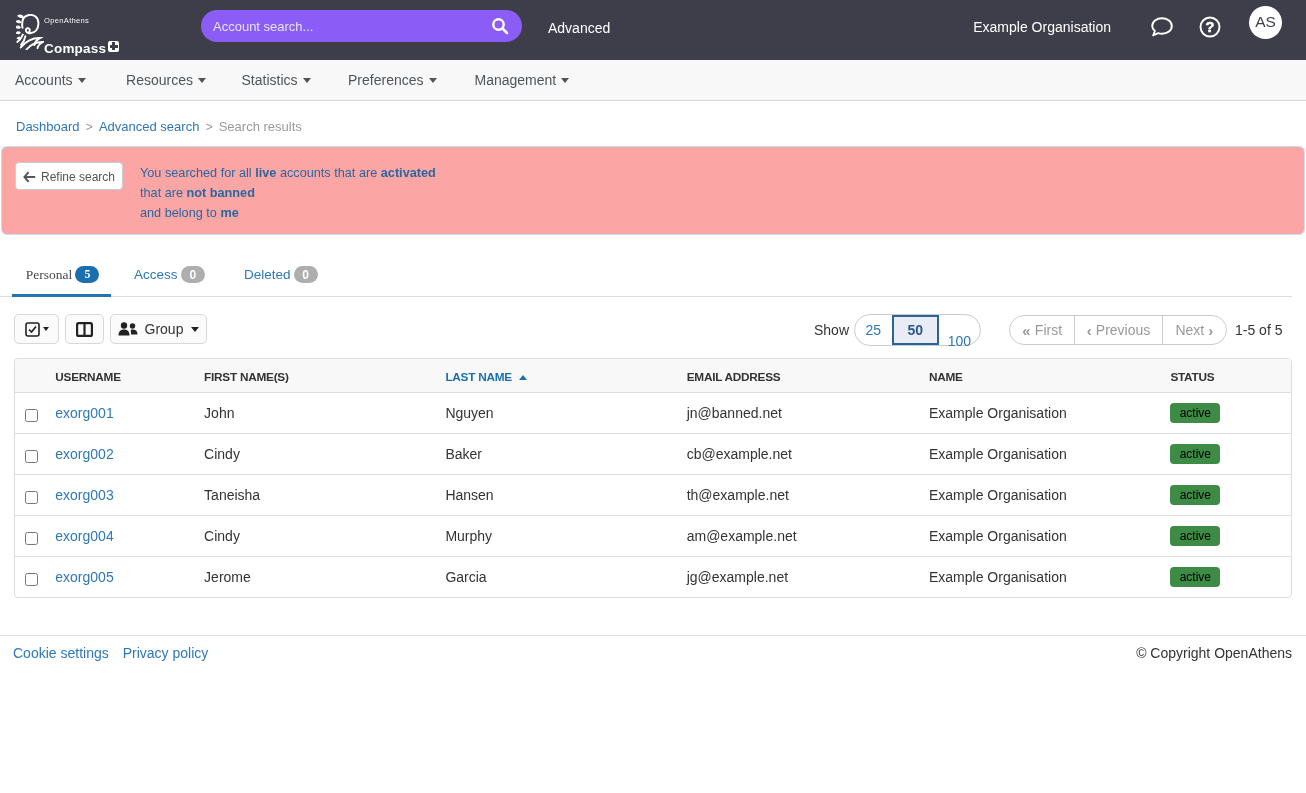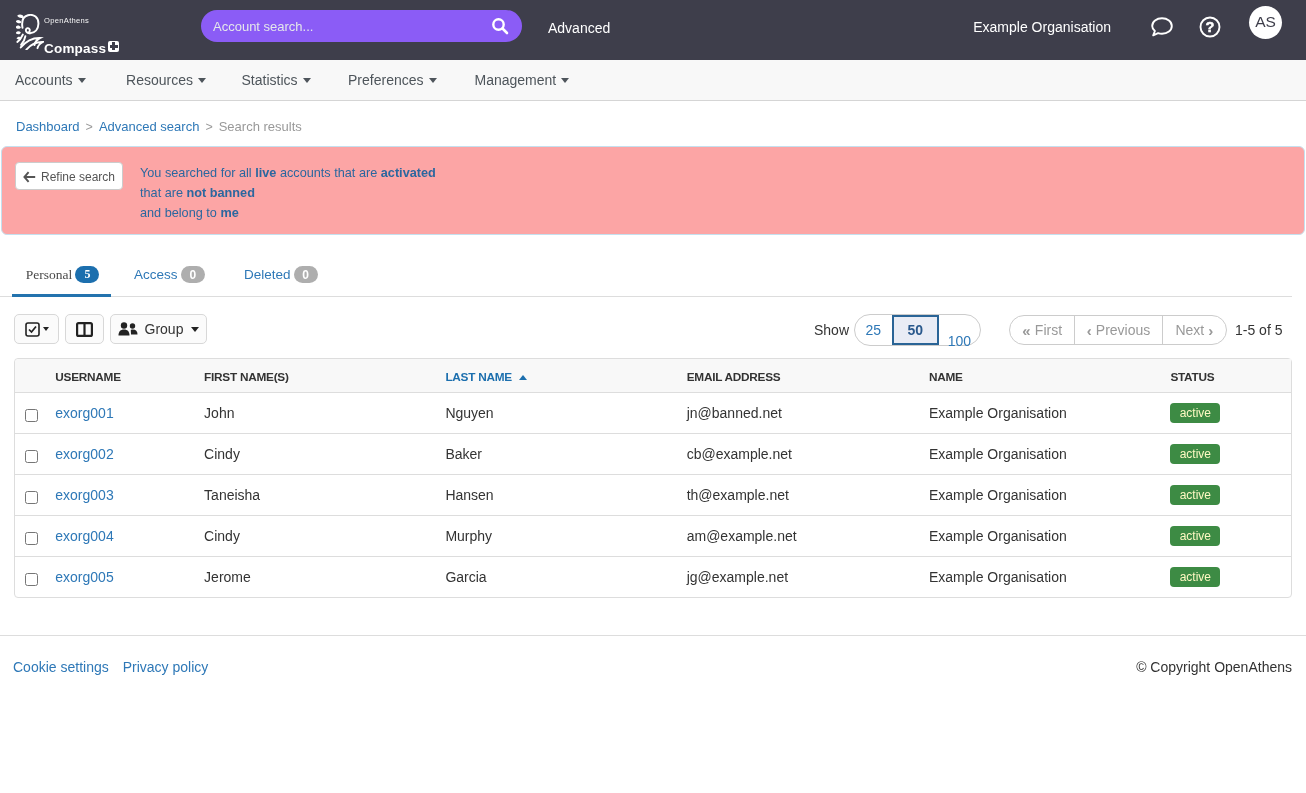--- a/index.html
+++ b/index.html
@@ -79,25 +79,25 @@
 
 
 .tablewrap { margin:13px 14px 0; border:1px solid #ddd; border-radius:4px; width:1278px; }
 table { border-collapse:collapse; width:100%; table-layout:fixed; }
 th { background:#f8f8f8; text-align:left; font-size:11.8px; color:#333; height:33px; font-weight:bold; padding:0 0 8px 0; letter-spacing:-0.25px; vertical-align:bottom; }
 td { height:41px; border-top:1px solid #ddd; font-size:14px; color:#333; padding:0; }
 th.sorted { color:#1c6fae; }
 .sortarr { display:inline-block; width:0; height:0; border-left:4.5px solid transparent; border-right:4.5px solid transparent; border-bottom:5px solid #1c6fae; margin-left:4px; vertical-align:1px; }
 td a { color:#2e78b7; }
 input[type=checkbox] { width:13px; height:13px; margin-left:10.3px; position:relative; top:4.5px; }
-.badge-active { display:inline-block; background:#3d8b44; color:#fef9c3; font-size:12px; border-radius:4px; width:50px; height:20px; line-height:20px; text-align:center; position:relative; top:0.5px; }
+.badge-active { display:inline-block; background:#3d8b44; color:#000000; font-size:12px; border-radius:4px; width:50px; height:20px; line-height:20px; text-align:center; position:relative; top:0.5px; }
 th:first-child { border-top-left-radius:4px; }
 
 
-.footer { margin-top:37px; border-top:1px solid #ddd; padding:23px 14px 0 13px; display:flex; font-size:14px; }
+.footer { margin-top:37px; border-top:1px solid #ddd; padding:9px 14px 0 13px; display:flex; font-size:14px; }
 .footer a { color:#2e78b7; margin-right:14px; }
 .footer .right { margin-left:auto; color:#333; }
 </style>
 </head>
 <body>
 <div class="navbar">
   <div class="logo">
     <svg class="owl" width="28" height="36" viewBox="0 0 27 35">
       <g stroke="#fff" stroke-width="1.9" fill="none" stroke-linecap="round">
         <path d="M6.2,13.5 C5.2,7.5 6.5,2.5 11.5,1.2 C17.5,-0.3 21.8,3.5 21.7,9.5 C21.6,14.5 18.5,18.3 13.5,18.8"></path>

